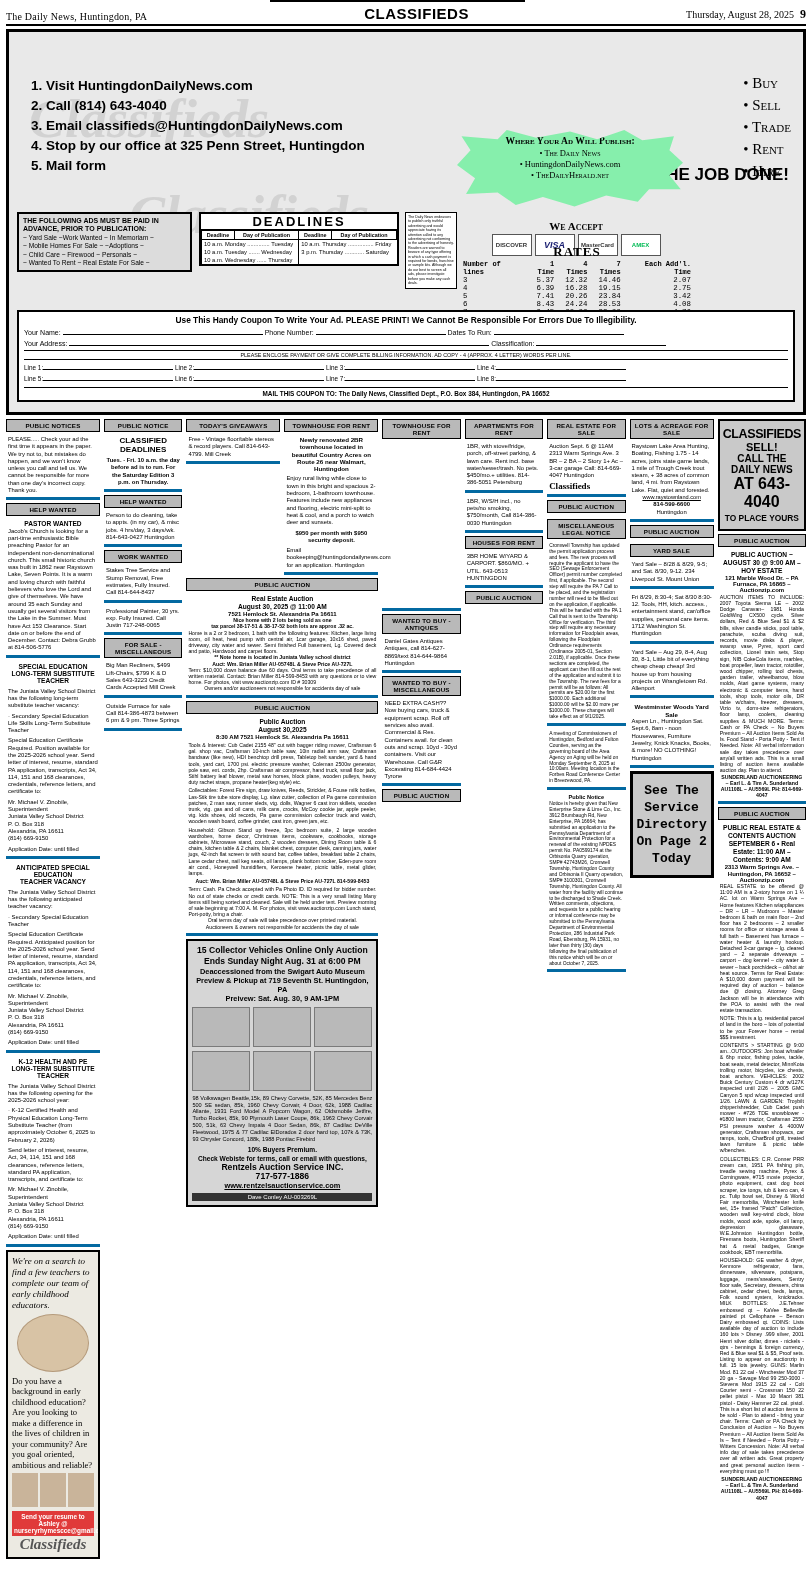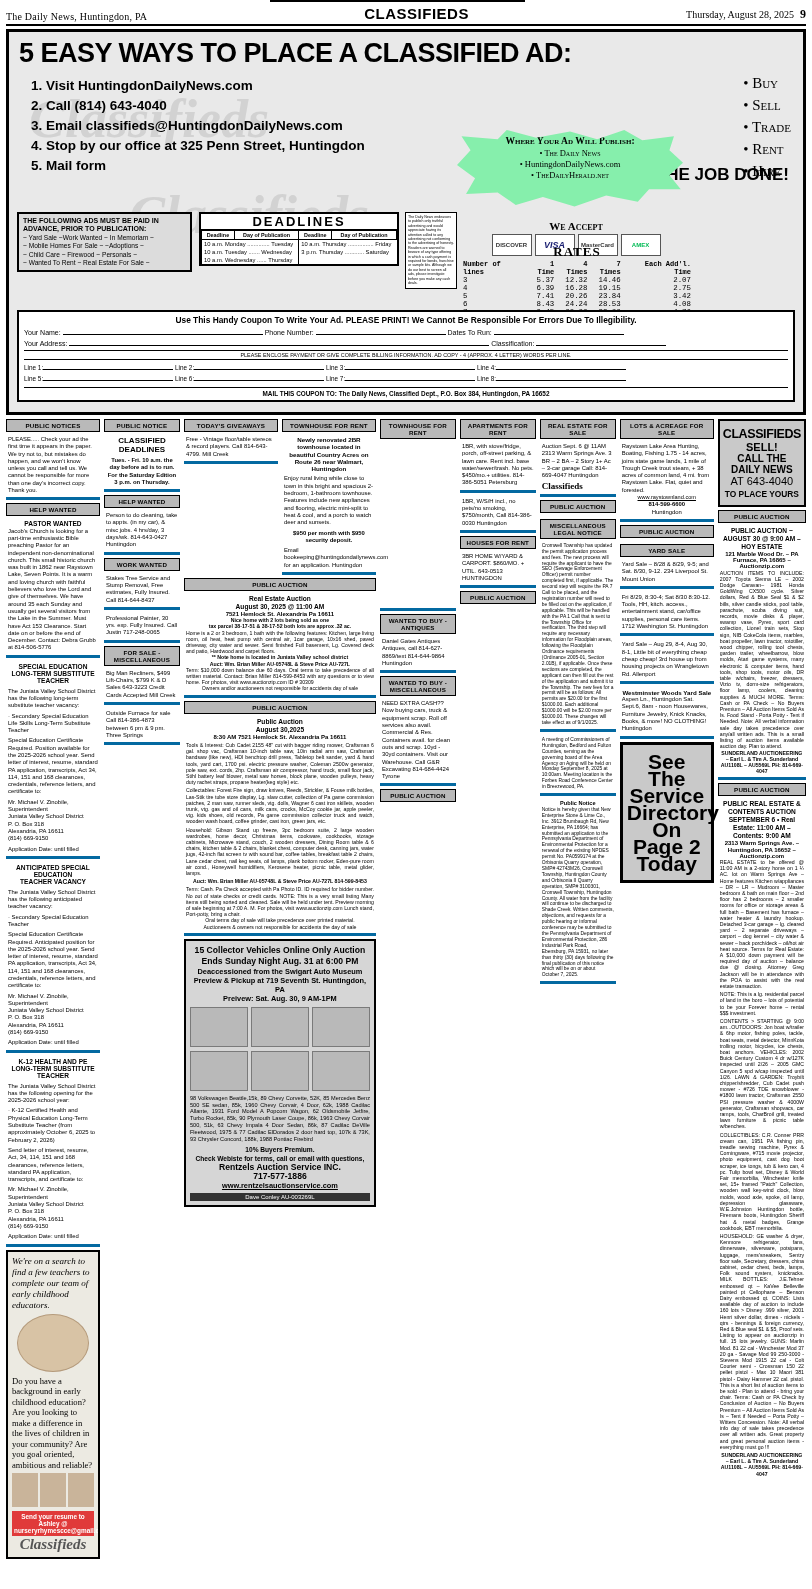--- a/index.html
+++ b/index.html
@@ -115,21 +115,21 @@
   .blk.nb { border-bottom: none; }
   .ctr { text-align: center; }
   .bigtitle { font-weight: bold; font-size: 8px; text-align: center; line-height: 9px; }
   .mid { font-weight: bold; font-size: 6.6px; text-align:center; }
   .sub { font-weight: bold; font-size: 6.2px; }
 
   .sellbox { border: 2px solid #000; background: #c9c9c9; text-align: center; padding: 6px 3px; }
   .sellbox .l1 { font-weight: bold; font-size: 12.5px; letter-spacing: -0.4px; }
   .sellbox .l2 { font-weight: bold; font-size: 11px; }
   .sellbox .l3 { font-weight: bold; font-size: 10px; line-height: 11px; }
-  .sellbox .l4 { font-weight: normal; font-size: 11px; text-align: center; }
+  .sellbox .l4 { font-weight: bold; font-size: 16px; text-align: center; }
   .sellbox .l5 { font-weight: bold; font-size: 8.4px; margin-top: 2px; }
 
   .auction { font-size: 5.2px; line-height: 6.2px; text-align: justify; }
   .auction .ttl { font-size: 6.6px; font-weight: bold; text-align: center; line-height: 8px; }
   .auction .ttl2 { font-size: 6.0px; font-weight: bold; text-align: center; }
 
   .teachers {
     border: 2px solid #000; background: #eceae2; padding: 4px; font-size: 7px; position: relative; overflow:hidden;
   }
   .teachers .script { font-family: "Liberation Serif", serif; font-style: italic; font-size: 9px; line-height: 11px; }
@@ -145,21 +145,21 @@
   .vehbox .vs { text-align:center; font-size: 7.4px; font-weight: bold; }
   .vehlist { font-size: 5.6px; line-height: 6.8px; margin-top: 4px; text-align: justify;}
   .vehfoot { text-align: center; font-size: 6.6px; font-weight: bold; line-height: 9px; margin-top: 3px;}
   .vehfoot .big { font-size: 8.6px; }
   .vehfoot .url { font-size: 7.4px; text-decoration: underline; }
   .carsrow { display:flex; gap:3px; margin-top:4px; }
   .carimg { flex:1; height: 40px; background: #b9b9b9; border: 1px solid #7a7a7a; }
   .plate { background:#333; color:#fff; font-size: 6px; text-align:center; padding:1px; margin-top: 3px;}
 
   .servicedir { border: 3px solid #000; background: #c9c9c9; text-align:center; padding: 8px 4px; }
-  .servicedir .sd { font-weight: bold; font-size: 21px; line-height: 17px; }
+  .servicedir .sd { font-weight: bold; font-size: 13px; line-height: 17px; font-family: Liberation Mono, monospace; }
   .xsmall { font-size: 4.9px; line-height: 5.9px; }
   .logo-c { font-family:"Liberation Serif",serif; font-weight:bold; font-size: 9px; }
   .sitelink { font-size: 5.6px; text-decoration: underline; }
 </style>
 </head>
 <body>
 
 <div class="page">
 
   <div class="masthead">
@@ -168,21 +168,20 @@
     <div class="mast-center">CLASSIFIEDS</div>
     <div class="mast-right">
       <span class="sc">Thursday, August 28, 2025</span><span class="pg">9</span>
     </div>
   </div>
 
   <div class="topad">
     <div class="wm" style="left:20px; top:56px;">Classifieds</div>
     <div class="wm" style="left:120px; top:152px;">Classifieds</div>
 
-    <div class="headline">5 EASY WAYS TO PLACE A CLASSIFIED AD:</div>
 
     <div class="ways">
       <div>1. Visit HuntingdonDailyNews.com</div>
       <div>2. Call (814) 643-4040</div>
       <div>3. Email classifieds@HuntingdonDailyNews.com</div>
       <div>4. Stop by our office at 325 Penn Street, Huntingdon</div>
       <div>5. Mail form</div>
     </div>
 
     <div class="bullets">

